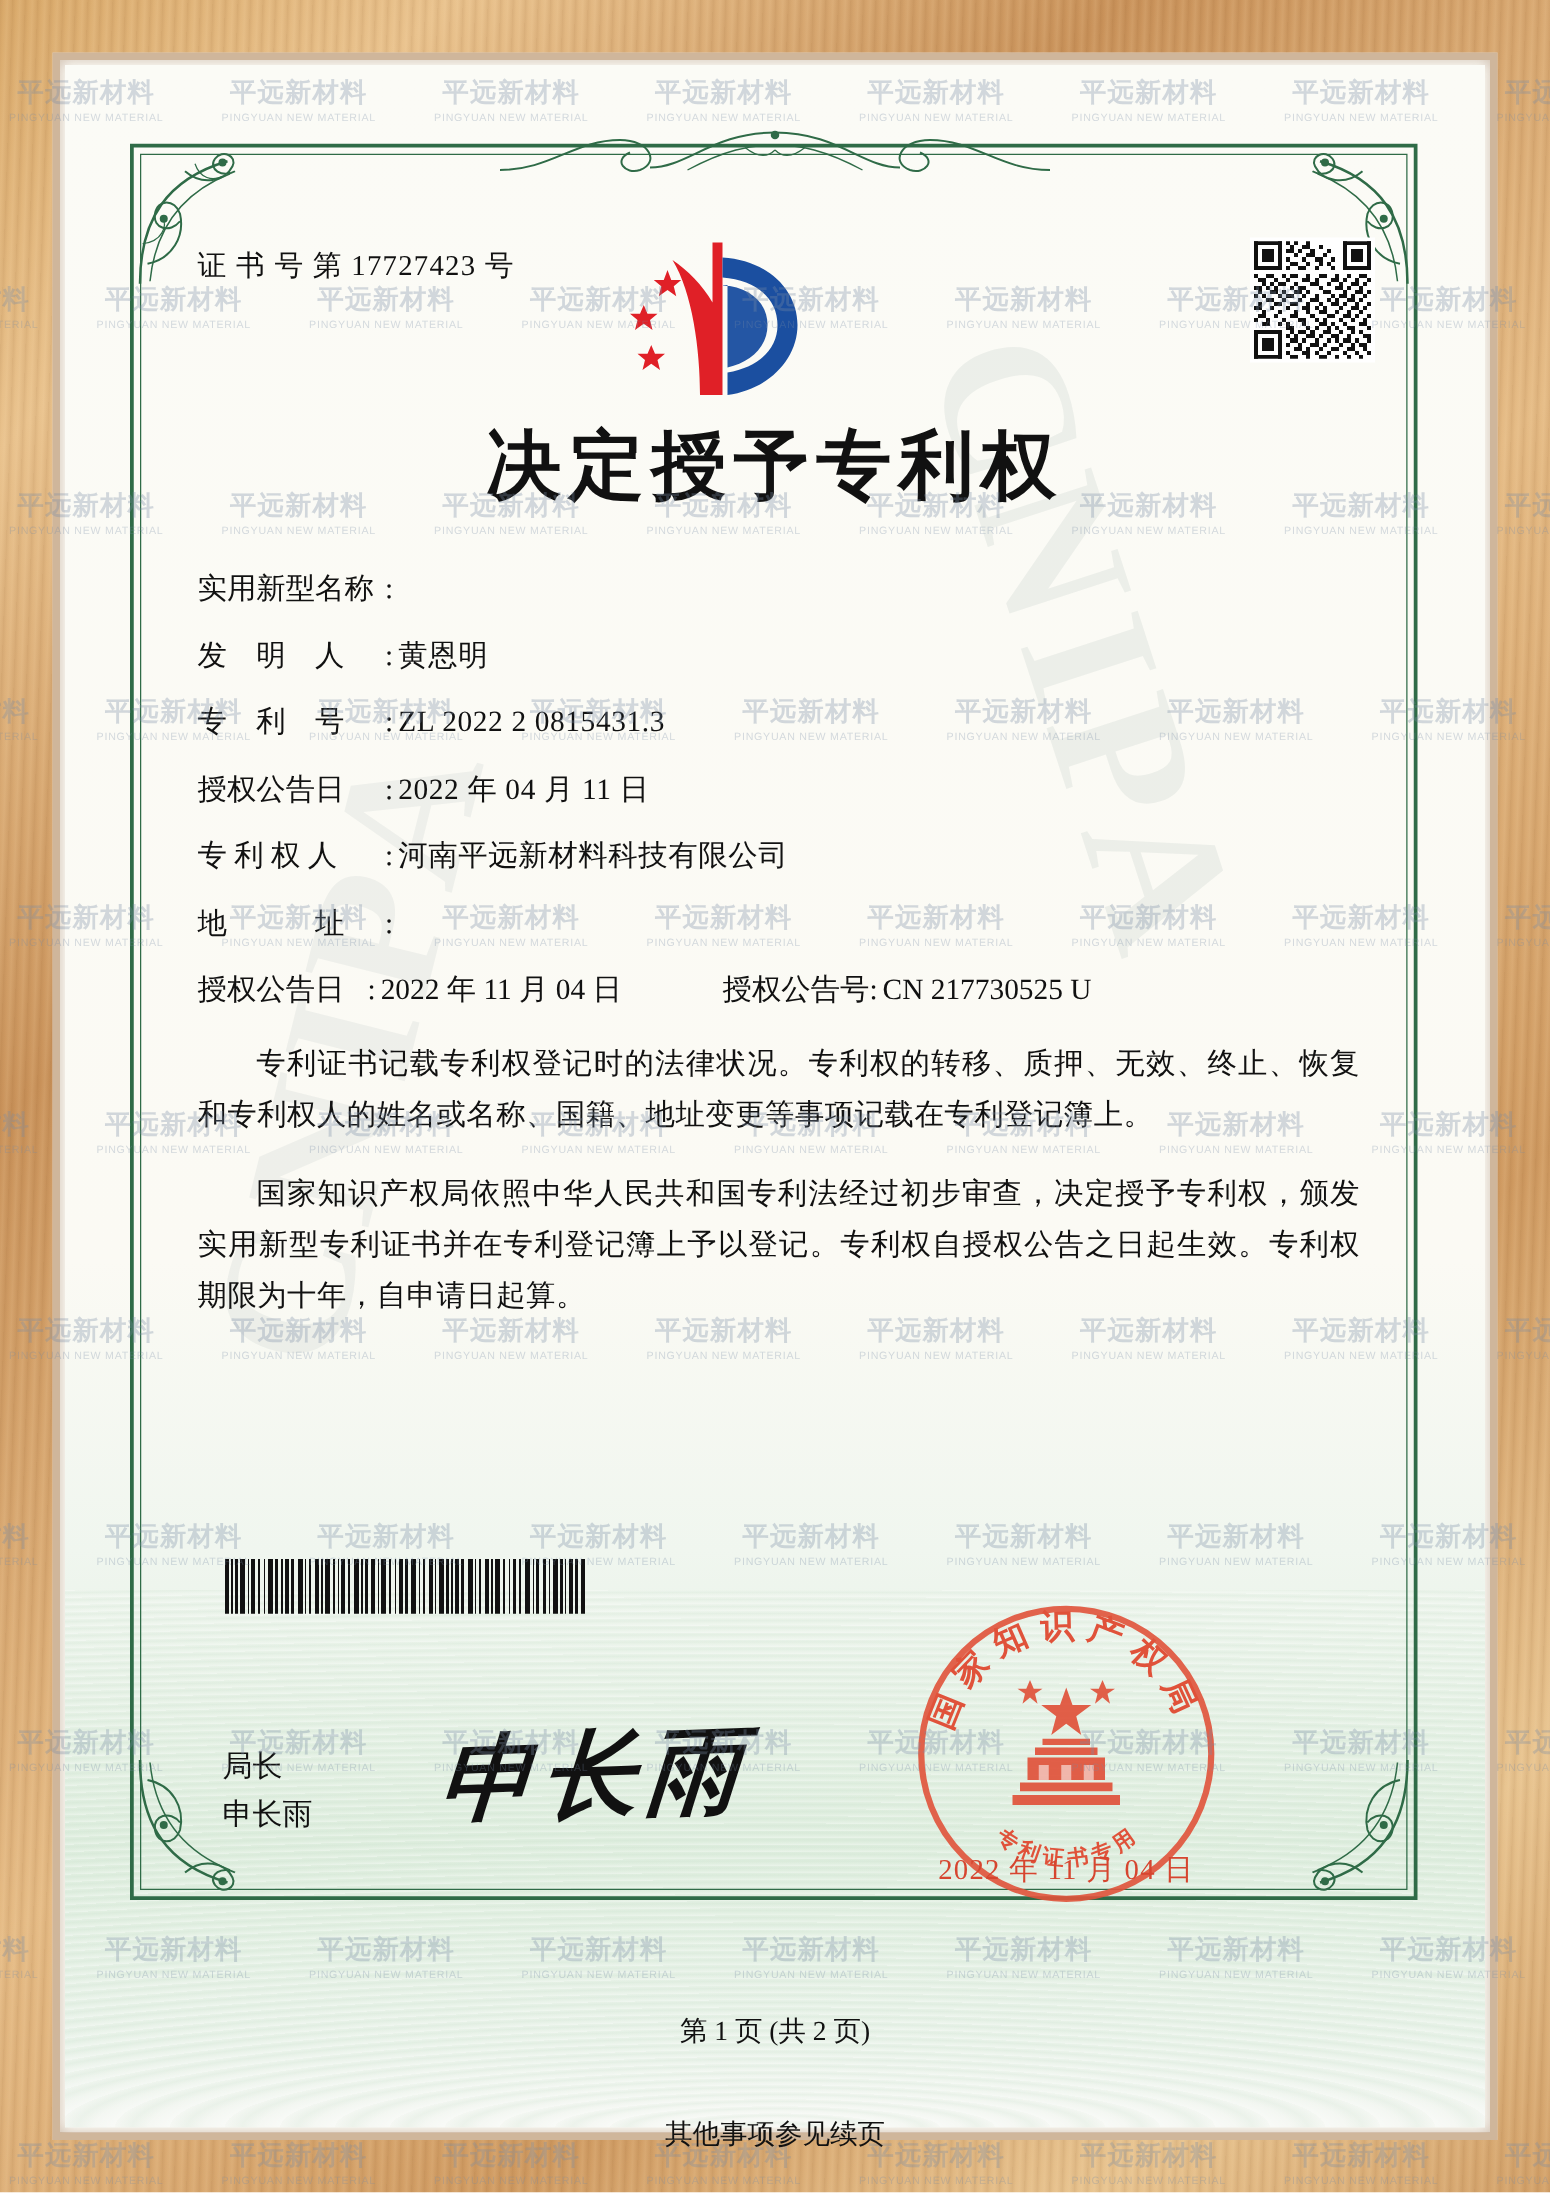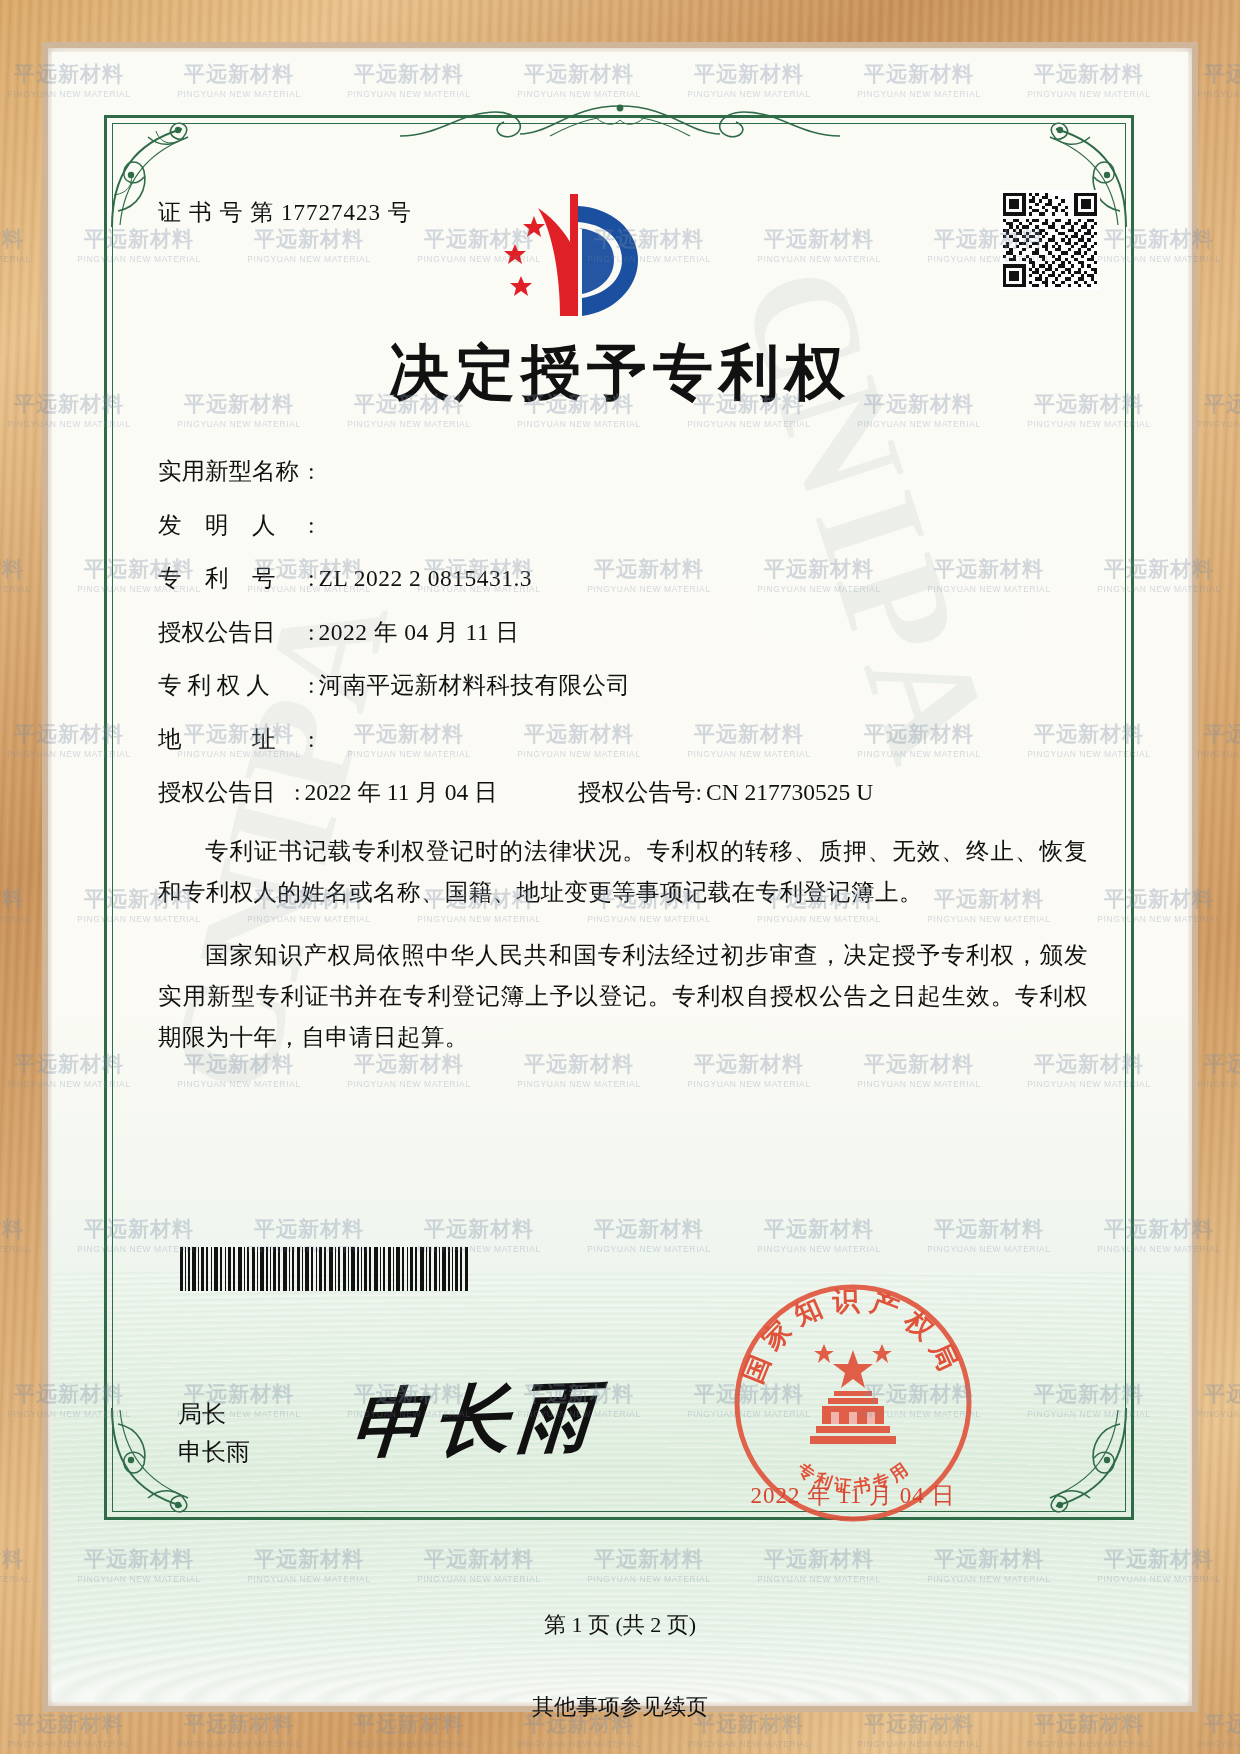--- a/index.html
+++ b/index.html
@@ -622,20 +622,21 @@
   <div class="fields">
 
     <div class="field-row">
       <span class="f-label">实用新型名称</span>
       <span class="f-colon">:</span>
     </div>
 
     <div class="field-row">
       <span class="f-label">发　明　人</span>
       <span class="f-colon">:</span>
+      <span class="f-value">黄恩明</span>
     </div>
 
     <div class="field-row">
       <span class="f-label">专　利　号</span>
       <span class="f-colon">:</span>
       <span class="f-value">ZL 2022 2 0815431.3</span>
     </div>
 
     <div class="field-row">
       <span class="f-label">授权公告日</span>

